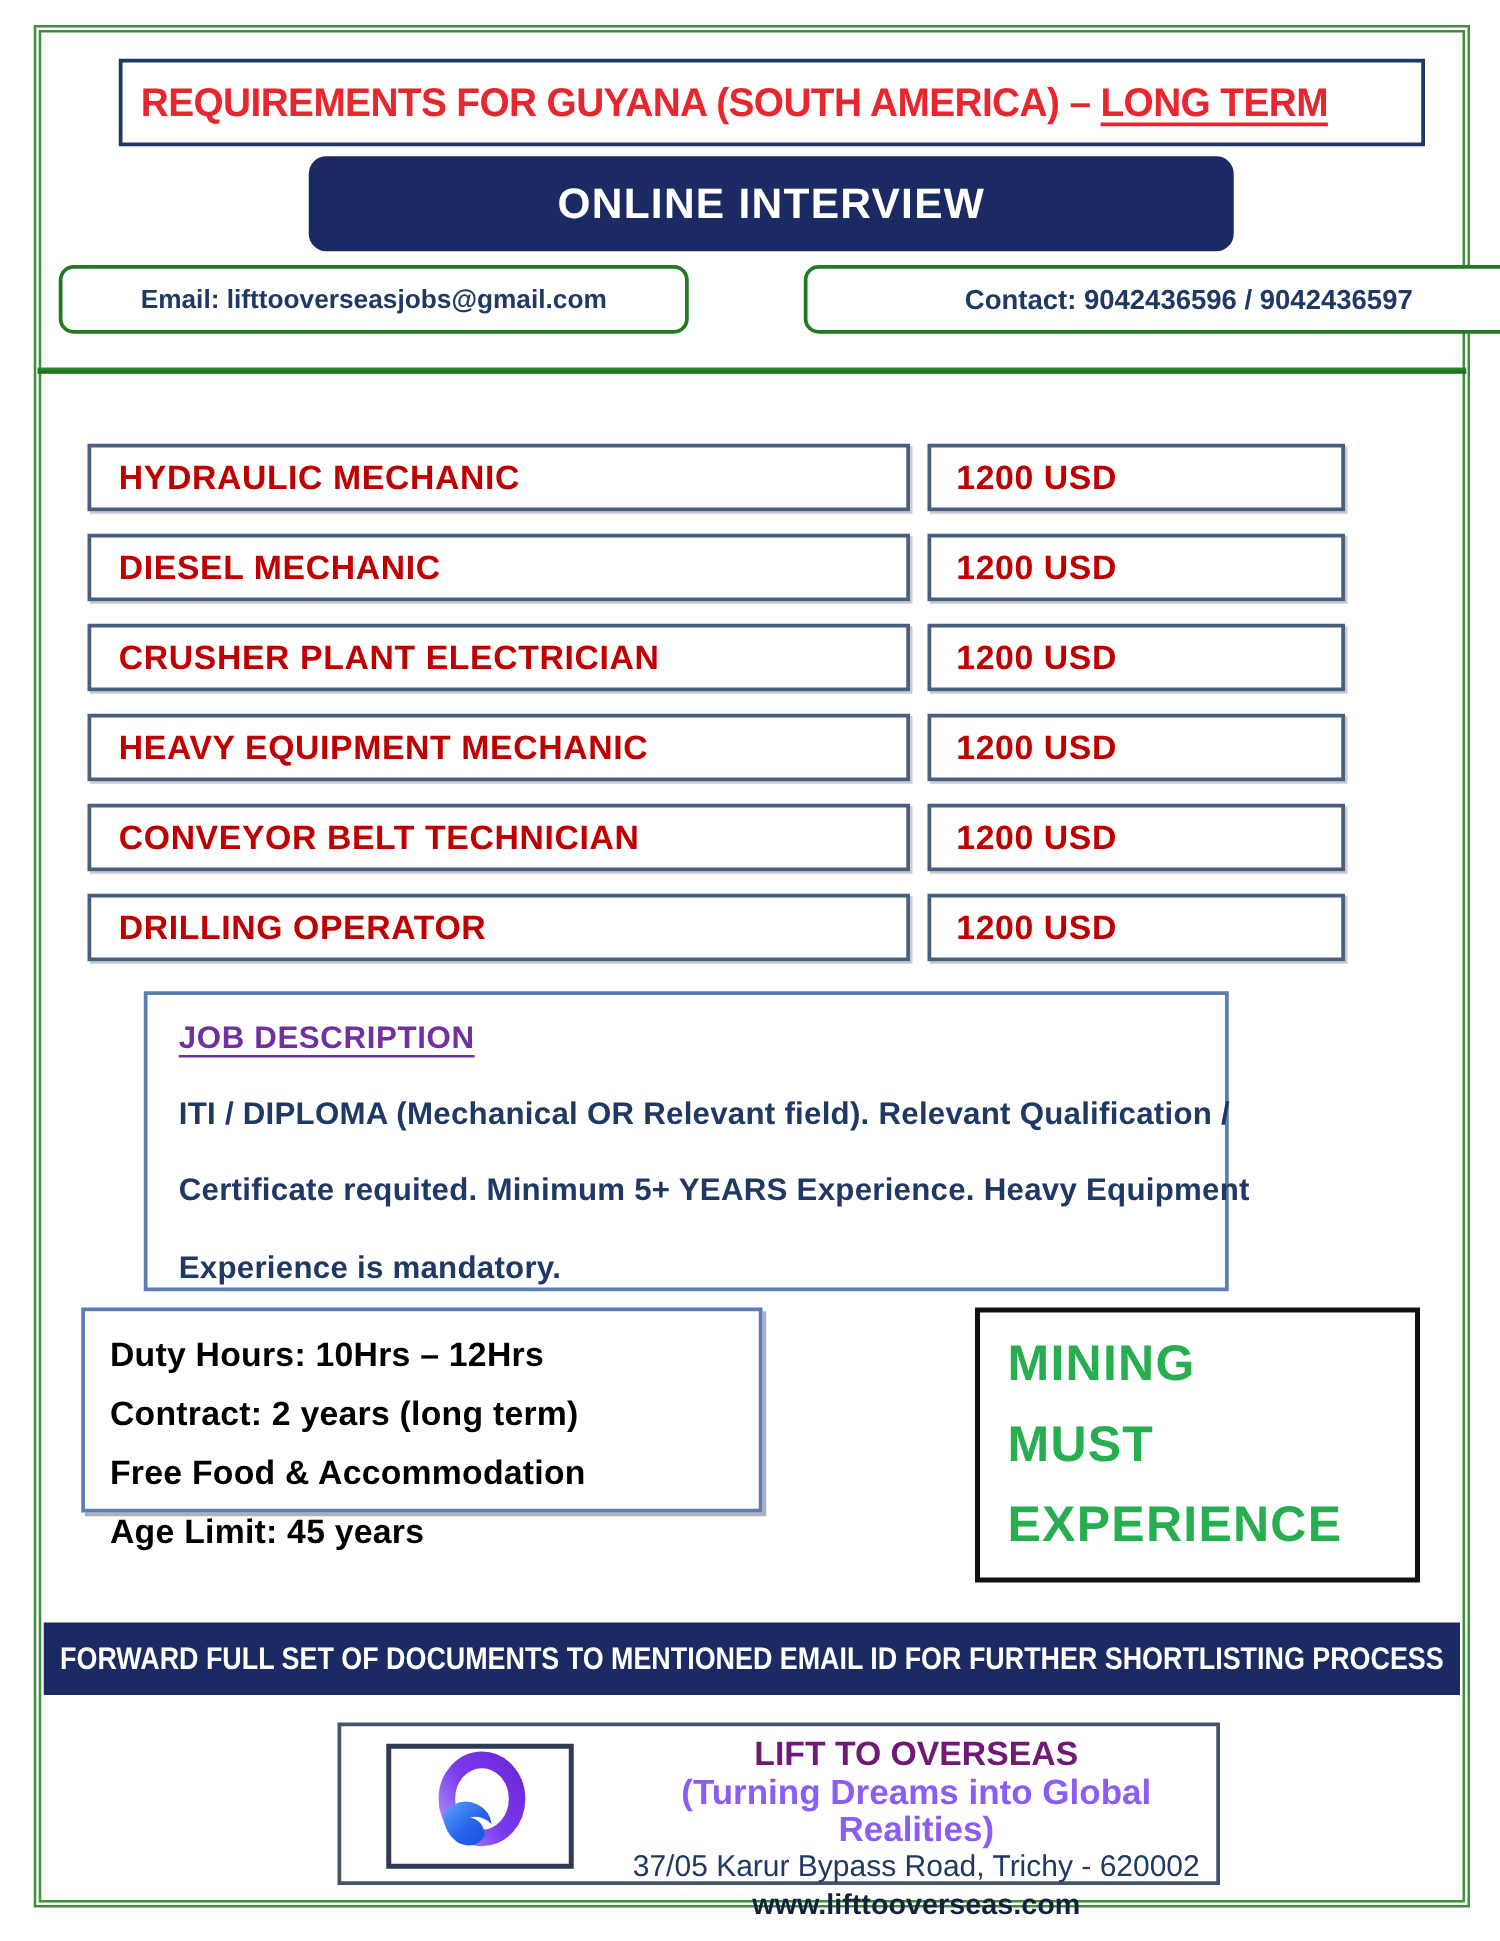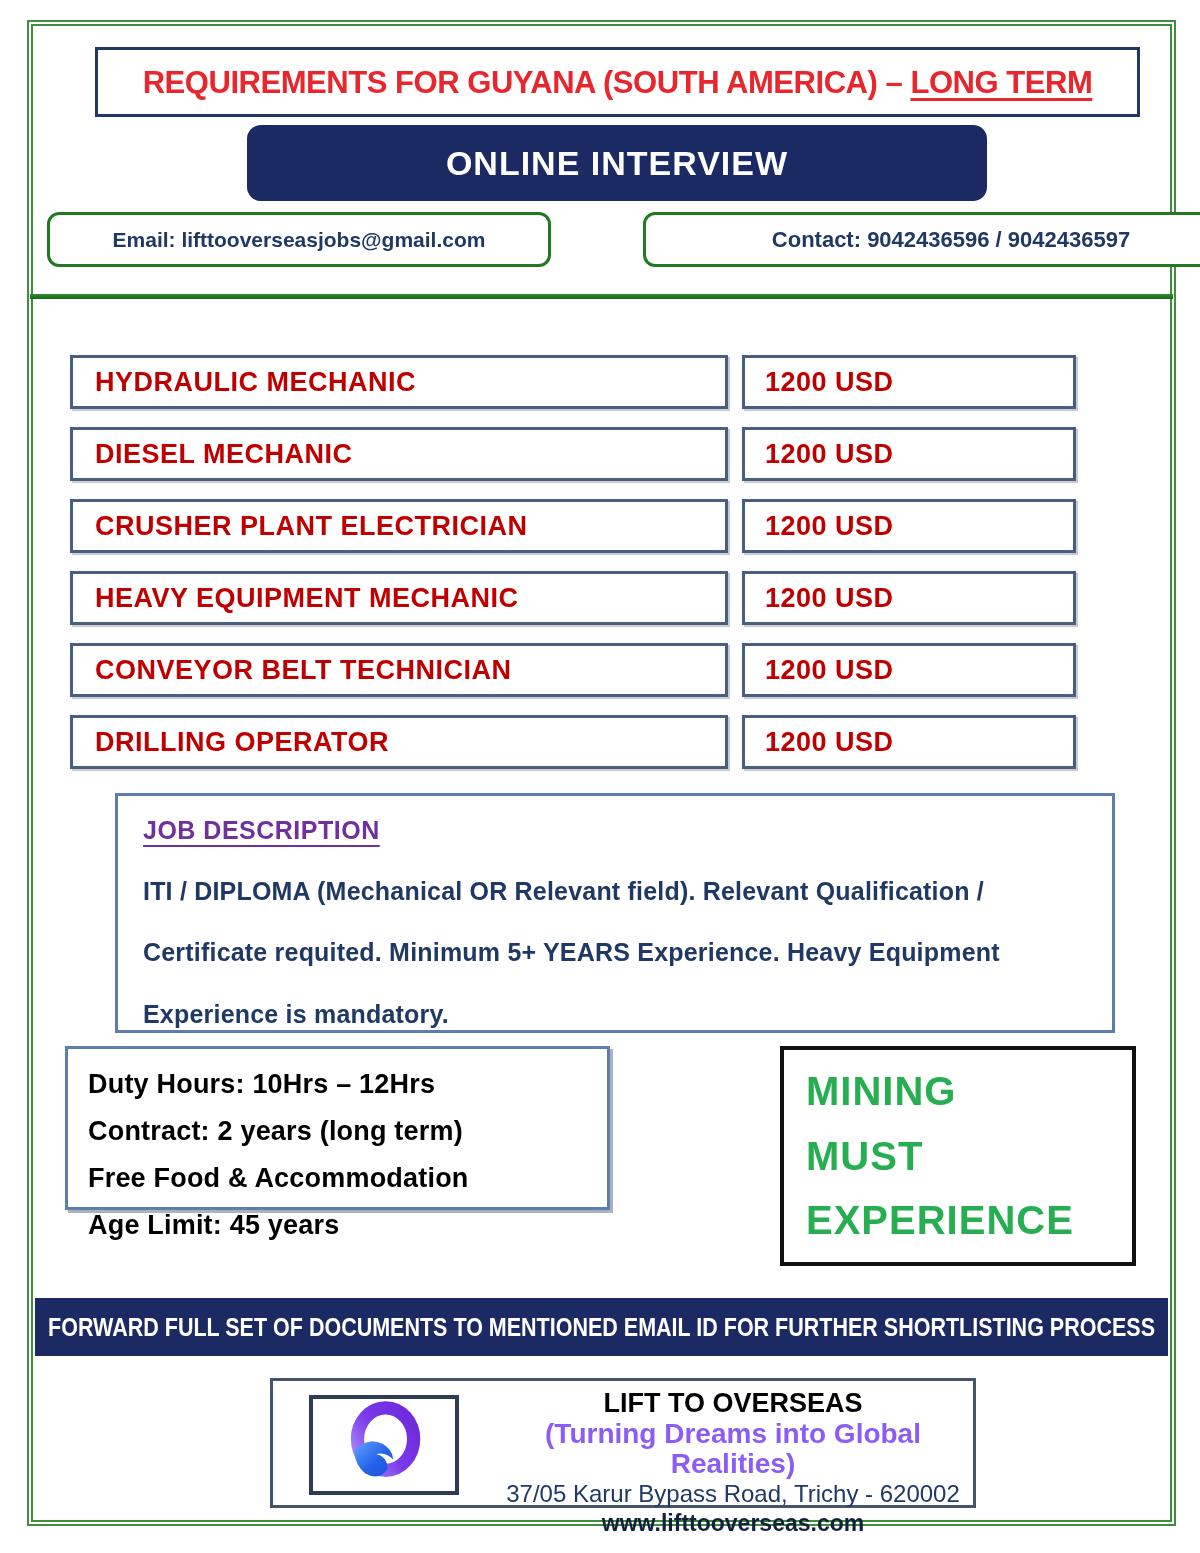--- a/index.html
+++ b/index.html
@@ -12,21 +12,21 @@
   
   .page-frame{
     left:27px;top:20px;width:1149px;height:1506px;
     border:6px double #3E8E3E;background:transparent;
   }
 
   
   .title-box{
     left:95px;top:47px;width:1045px;height:70px;
     border:3px solid #1F3864;background:#fff;
-    display:flex;align-items:center;justify-content:center;white-space:nowrap;
+    display:flex;align-items:center;white-space:nowrap;
   }
   .title-box .txt{
     font-size:32px;font-weight:bold;color:#E8262D;letter-spacing:-0.5px;
     transform:scaleX(0.97);transform-origin:center;
   }
   .title-box .hl{text-decoration:underline;text-underline-offset:5px;}
 
   
   .oi-banner{
     left:247px;top:125px;width:740px;height:76px;border-radius:14px;
@@ -52,21 +52,21 @@
     border:3px solid #4A5E80;background:#fff;
     box-shadow:2px 2px 0 rgba(68,84,106,.30);
     display:flex;align-items:center;
     font-weight:bold;font-size:27px;color:#C00000;letter-spacing:.5px;
   }
   .job-title-box{left:70px;width:658px;height:54px;padding-left:22px;}
   .job-salary-box{left:742px;width:334px;height:54px;padding-left:20px;}
 
   
   .desc-box{
-    left:115px;top:793px;width:1000px;height:240px;
+    left:115px;top:793px;width:868px;height:240px;
     border:3px solid #5C7DB0;background:#fff;
     padding:20px 40px 0 25px;
   }
   .desc-heading{
     color:#7030A0;font-size:25px;font-weight:bold;
     text-decoration:underline;text-underline-offset:6px;letter-spacing:.5px;
     margin-bottom:16px;display:inline-block;
   }
   .desc-text{
     color:#1F3864;font-size:25px;font-weight:bold;line-height:2.45;
@@ -107,21 +107,21 @@
     border:3px solid #44546A;background:#fff;
   }
   .logo-frame{
     left:36px;top:14px;width:150px;height:100px;
     border:4px solid #2F3B52;background:#fff;
     display:flex;align-items:center;justify-content:center;
   }
   .company-text{
     left:230px;top:6px;width:460px;text-align:center;
   }
-  .company-name{color:#000000;font-size:27px;font-weight:bold;line-height:32px;}
+  .company-name{color:#701a75;font-size:27px;font-weight:bold;line-height:32px;}
   .company-tagline{color:#8b5cf6;font-size:28px;font-weight:bold;line-height:30px;}
   .company-address{color:#1F3864;font-size:24px;line-height:30px;}
   .company-website{color:#14213D;font-size:23px;font-weight:bold;line-height:29px;}
 </style>
 </head>
 <body>
 
 <div class="abs page-frame"></div>
 
 <div class="abs title-box">

